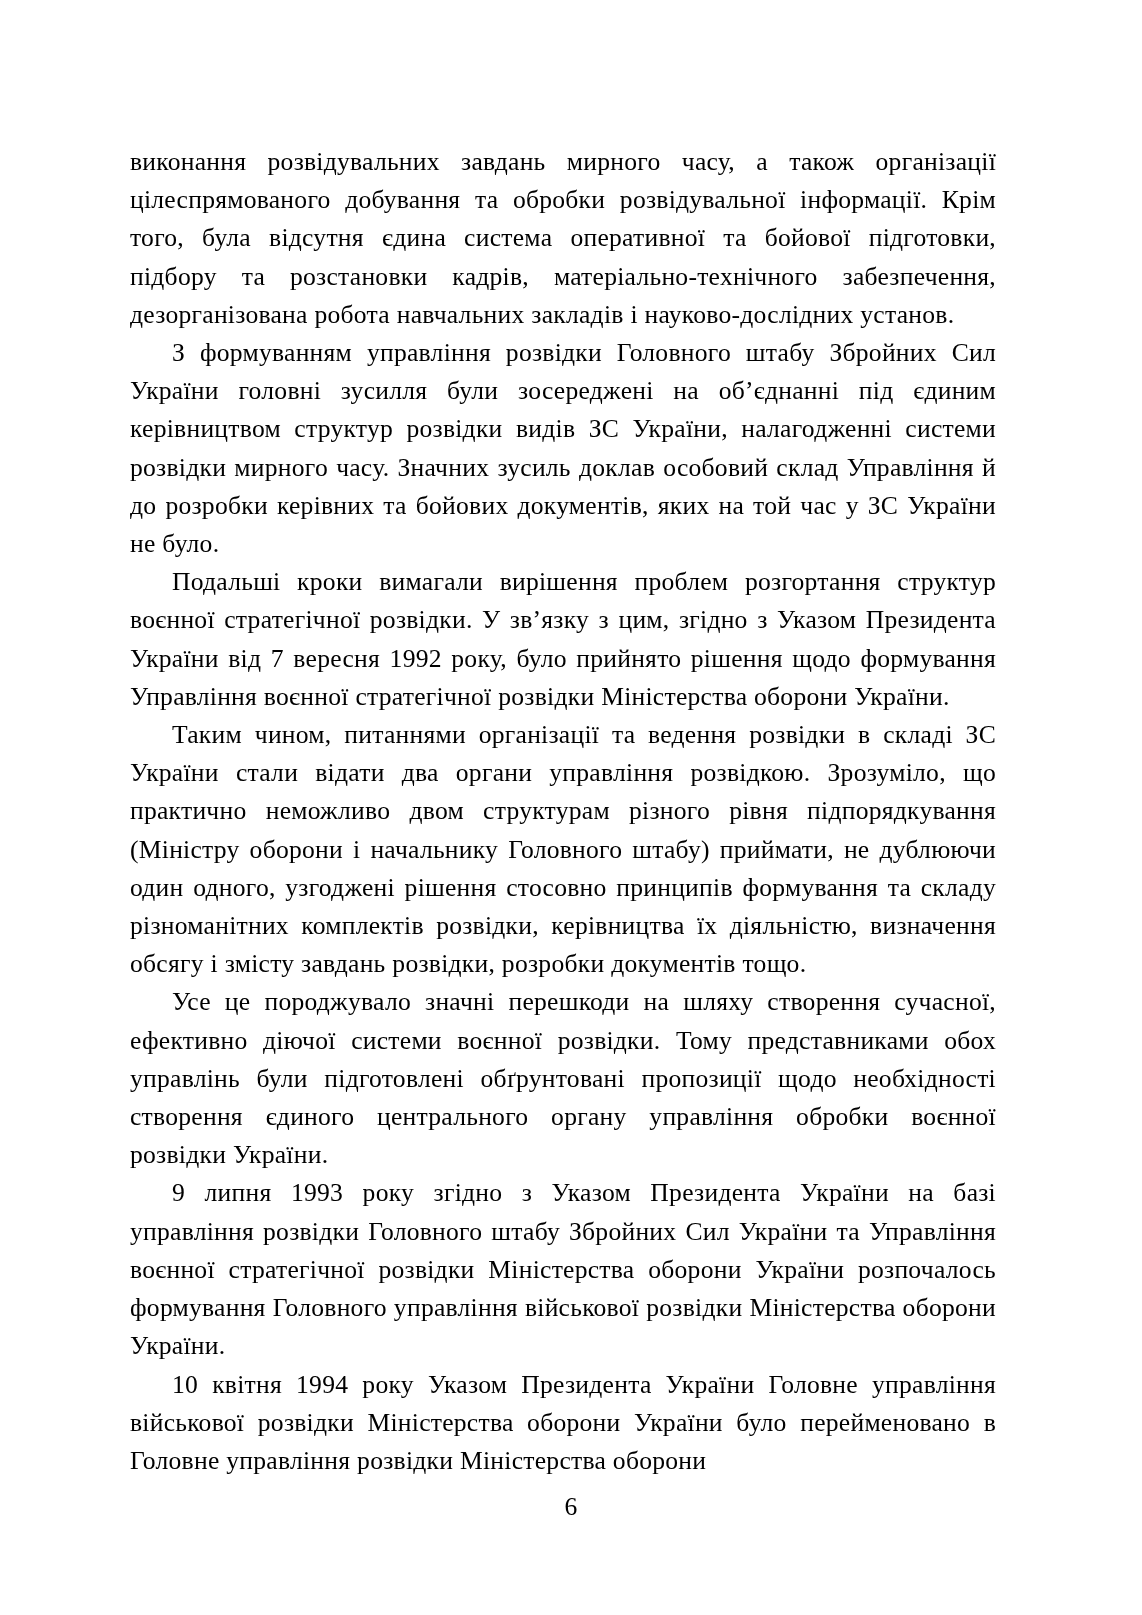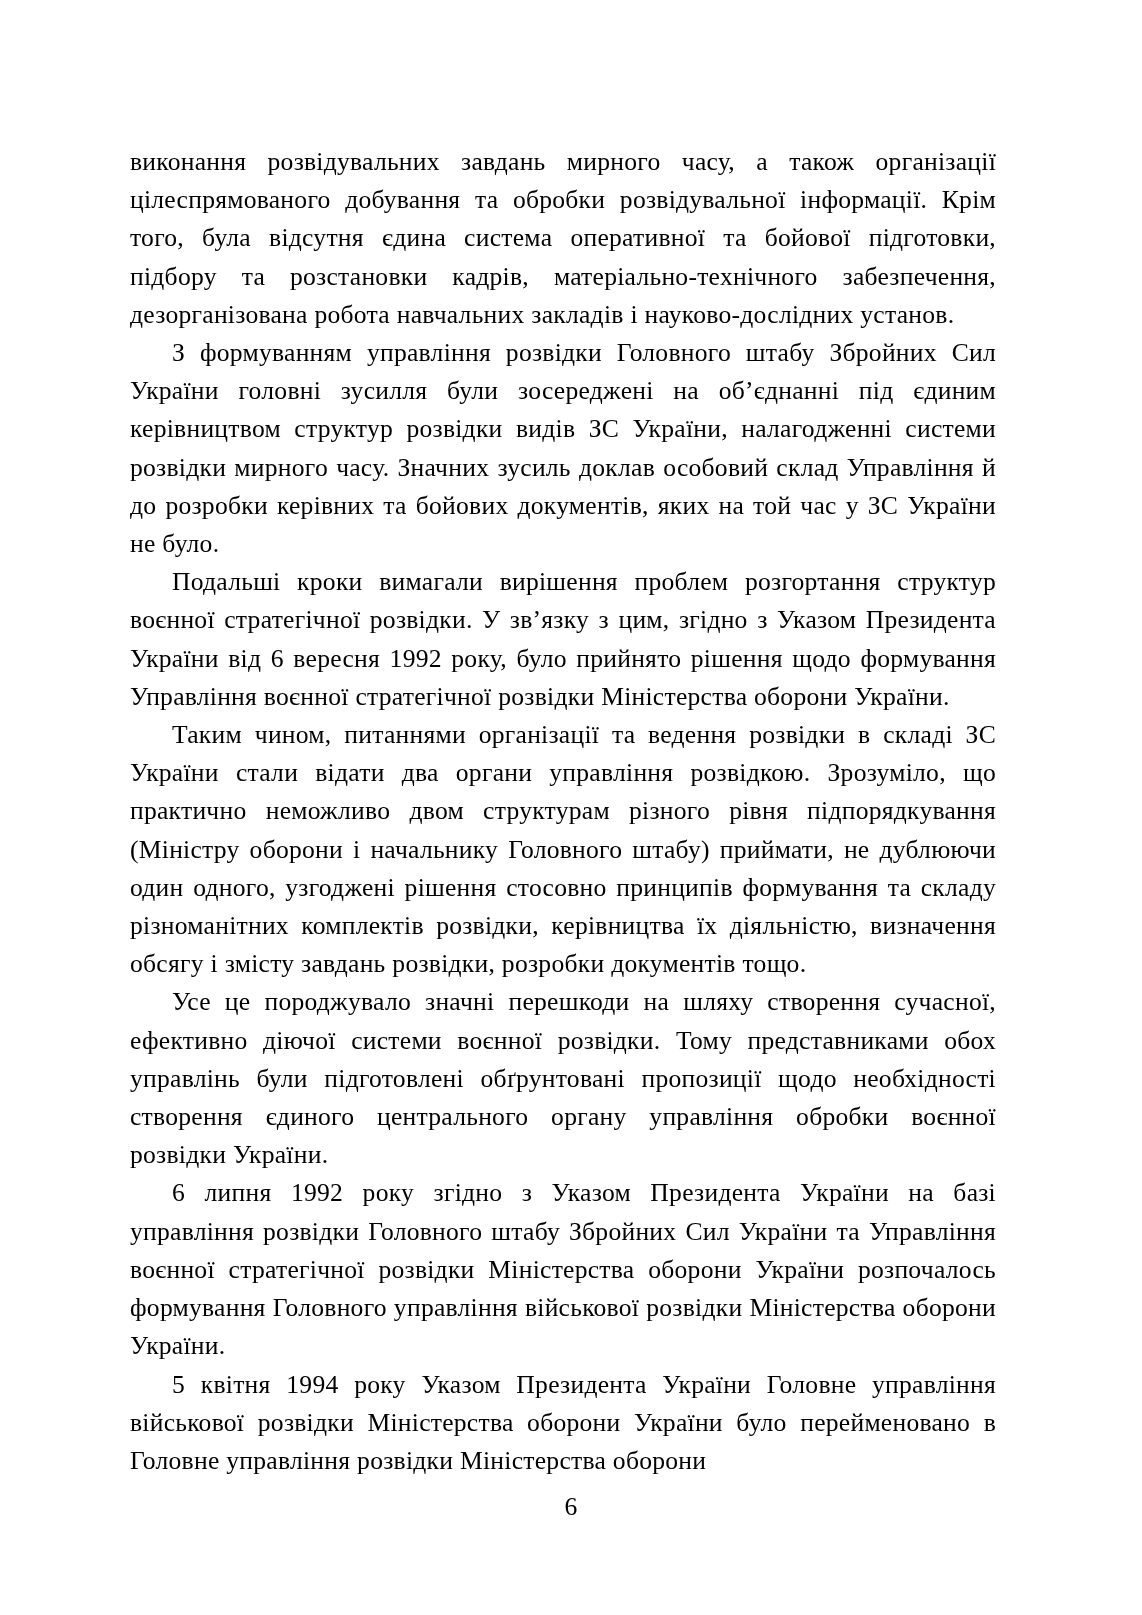--- a/index.html
+++ b/index.html
@@ -66,27 +66,27 @@
 <body>
 
 <div class="page">
 
   <div class="text-column">
 
     <p class="para continuation">виконання розвідувальних завдань мирного часу, а також організації цілеспрямованого добування та обробки розвідувальної інформації. Крім того, була відсутня єдина система оперативної та бойової підготовки, підбору та розстановки кадрів, матеріально-технічного забезпечення, дезорганізована робота навчальних закладів і науково-дослідних установ.</p>
 
     <p class="para">З формуванням управління розвідки Головного штабу Збройних Сил України головні зусилля були зосереджені на об’єднанні під єдиним керівництвом структур розвідки видів ЗС України, налагодженні системи розвідки мирного часу. Значних зусиль доклав особовий склад Управління й до розробки керівних та бойових документів, яких на той час у ЗС України не було.</p>
 
-    <p class="para">Подальші кроки вимагали вирішення проблем розгортання структур воєнної стратегічної розвідки. У зв’язку з цим, згідно з Указом Президента України від 6 вересня 1992 року, було прийнято рішення щодо формування Управління воєнної стратегічної розвідки Міністерства оборони України.</p>
+    <p class="para">Подальші кроки вимагали вирішення проблем розгортання структур воєнної стратегічної розвідки. У зв’язку з цим, згідно з Указом Президента України від 7 вересня 1992 року, було прийнято рішення щодо формування Управління воєнної стратегічної розвідки Міністерства оборони України.</p>
 
     <p class="para">Таким чином, питаннями організації та ведення розвідки в складі ЗС України стали відати два органи управління розвідкою. Зрозуміло, що практично неможливо двом структурам різного рівня підпорядкування (Міністру оборони і начальнику Головного штабу) приймати, не дублюючи один одного, узгоджені рішення стосовно принципів формування та складу різноманітних комплектів розвідки, керівництва їх діяльністю, визначення обсягу і змісту завдань розвідки, розробки документів тощо.</p>
 
     <p class="para">Усе це породжувало значні перешкоди на шляху створення сучасної, ефективно діючої системи воєнної розвідки. Тому представниками обох управлінь були підготовлені обґрунтовані пропозиції щодо необхідності створення єдиного центрального органу управління обробки воєнної розвідки України.</p>
 
-    <p class="para">6 липня 1992 року згідно з Указом Президента України на базі управління розвідки Головного штабу Збройних Сил України та Управління воєнної стратегічної розвідки Міністерства оборони України розпочалось формування Головного управління військової розвідки Міністерства оборони України.</p>
+    <p class="para">9 липня 1993 року згідно з Указом Президента України на базі управління розвідки Головного штабу Збройних Сил України та Управління воєнної стратегічної розвідки Міністерства оборони України розпочалось формування Головного управління військової розвідки Міністерства оборони України.</p>
 
-    <p class="para">5 квітня 1994 року Указом Президента України Головне управління військової розвідки Міністерства оборони України було перейменовано в Головне управління розвідки Міністерства оборони</p>
+    <p class="para">10 квітня 1994 року Указом Президента України Головне управління військової розвідки Міністерства оборони України було перейменовано в Головне управління розвідки Міністерства оборони</p>
 
   </div>
 
   <div class="page-number">6</div>
 
 </div>
 
 </body></html>

